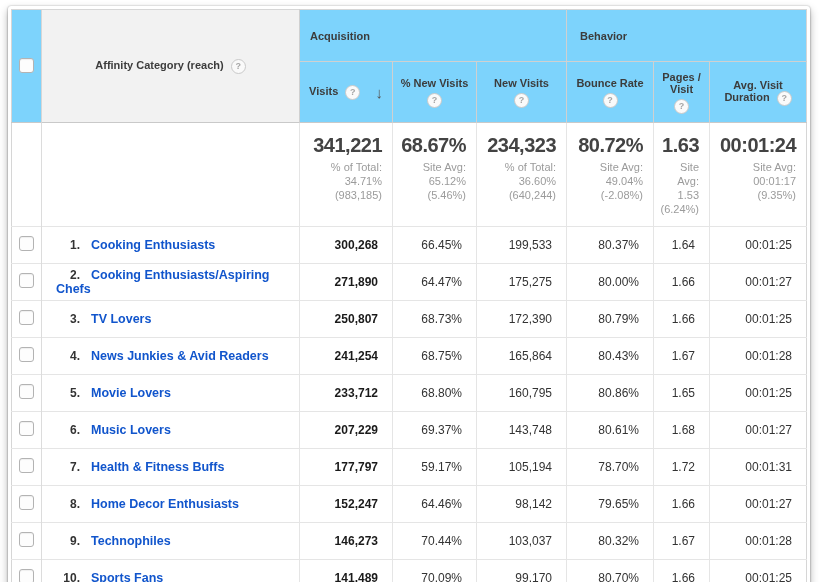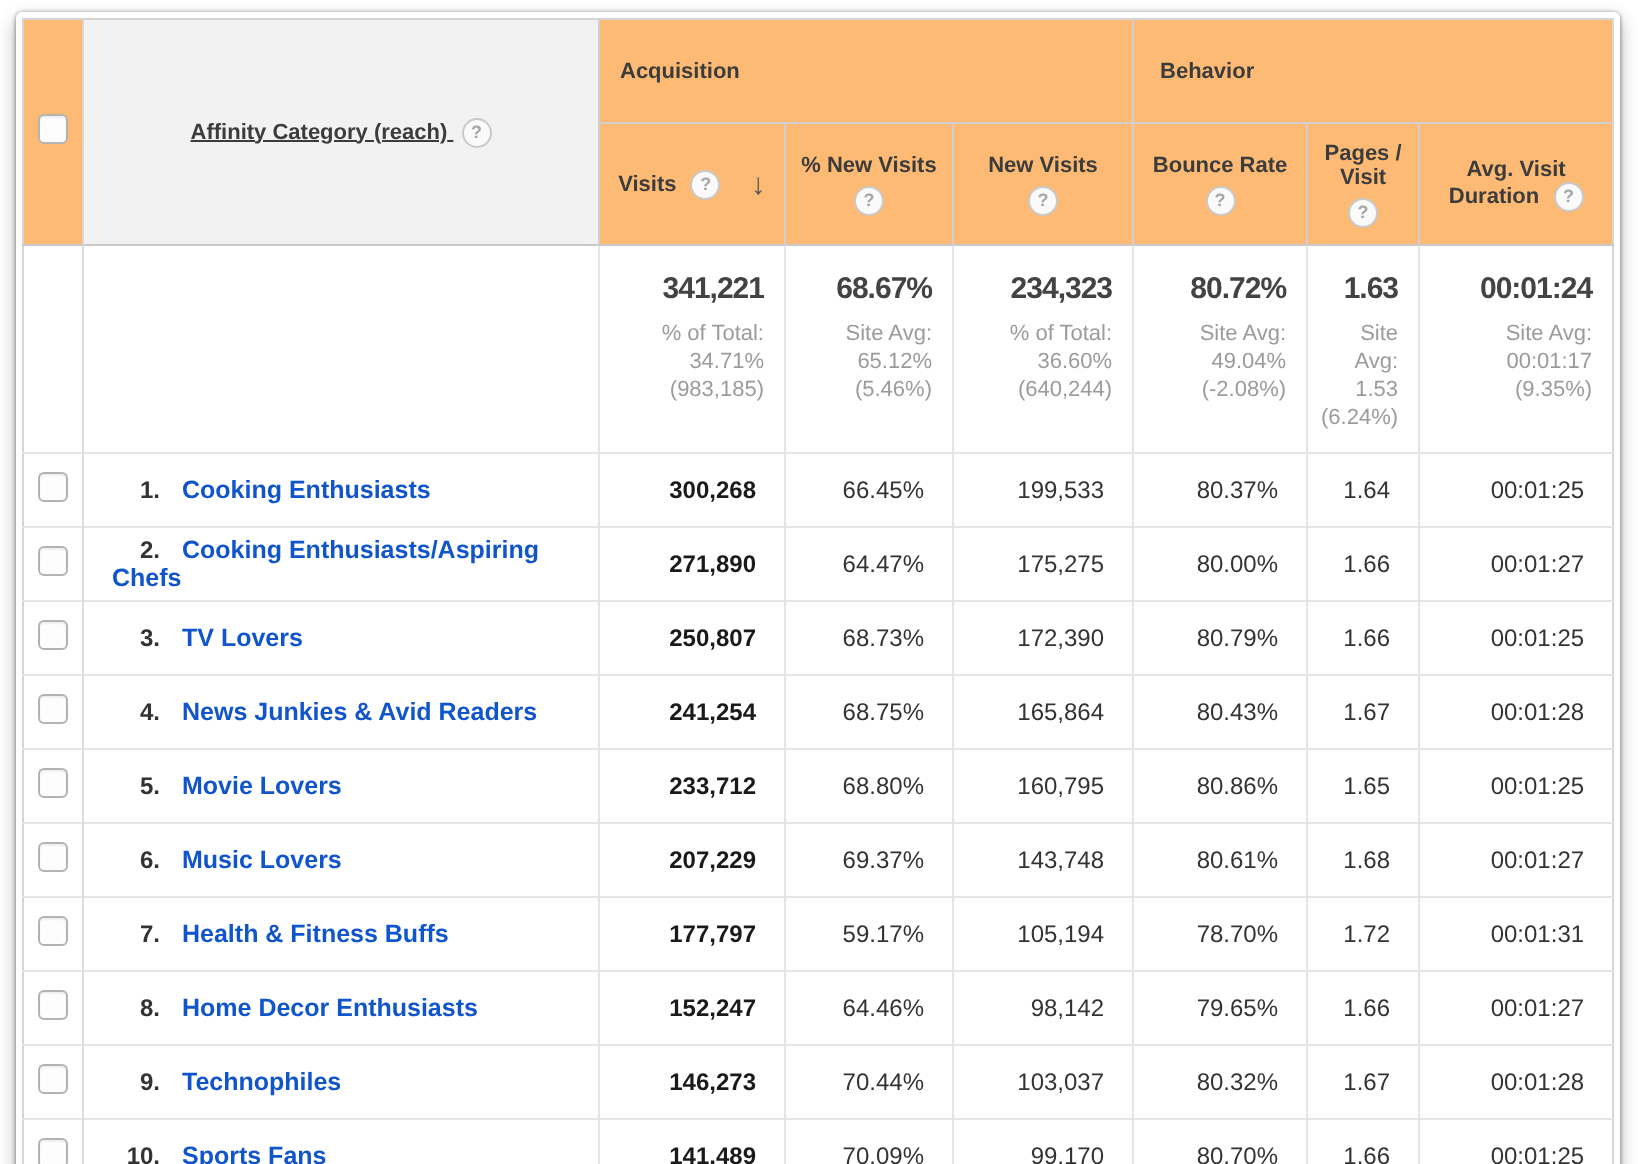--- a/index.html
+++ b/index.html
@@ -27,30 +27,29 @@
   col.c-dim  { width: 258px; }
   col.c-vis  { width: 93px; }
   col.c-pnv  { width: 84px; }
   col.c-nv   { width: 90px; }
   col.c-br   { width: 87px; }
   col.c-ppv  { width: 56px; }
   col.c-dur  { width: 97px; }
 
   
   th { font-weight: bold; color: #3c3c3c; font-size: 11px; }
-  .group-row th, .col-row th { background: #fdba74; }
+  .group-row th, .col-row th { background: #7dd3fc; }
   th.cb-head {
     vertical-align: middle; text-align: center;
     border-right: 1px solid #d6d6d6;
   }
   th.dim-head {
     background: #f2f2f2;
     vertical-align: middle; text-align: center;
     border-right: 1px solid #d0d0d0;
-    text-decoration: underline;
   }
   th.group-head {
     height: 49px;
     text-align: left; vertical-align: middle;
     padding-left: 10px;
     font-size: 11px;
   }
   th.group-head.behavior { border-left: 1px solid #d0d0d0; padding-left: 13px; }
   .col-row th.metric-head {
     height: 56px;
@@ -95,21 +94,21 @@
     border-top: 1px solid #c9c9c9;
     border-left: 1px solid #e5e5e5;
     vertical-align: top;
     text-align: right;
     padding: 9px 10px 10px 2px;
     height: 83px;
   }
   tr.totals-row td.cb-cell, tr.totals-row td.cat-cell { border-left: none; }
   tr.totals-row td.cat-cell { border-left: 1px solid #dcdcdc; }
   .big-number {
-    font-size: 15px; font-weight: bold; color: #434343;
+    font-size: 20px; font-weight: bold; color: #434343;
     letter-spacing: -0.5px; line-height: 26px;
   }
   .sub-line {
     display: block;
     font-size: 11px; color: #9b9b9b; line-height: 14px;
   }
   .sub-wrap { margin-top: 2px; }
   
   tr.data-row td {
     border-top: 1px solid #e5e5e5;

